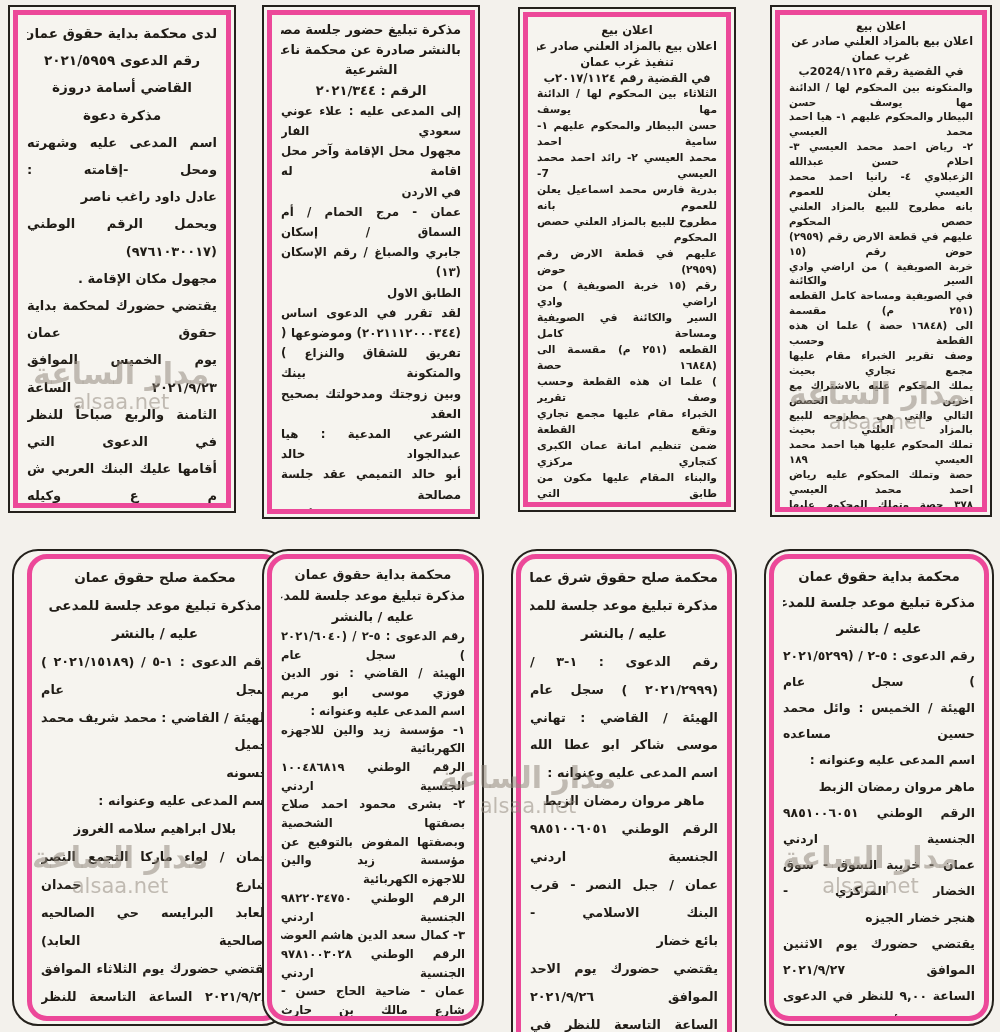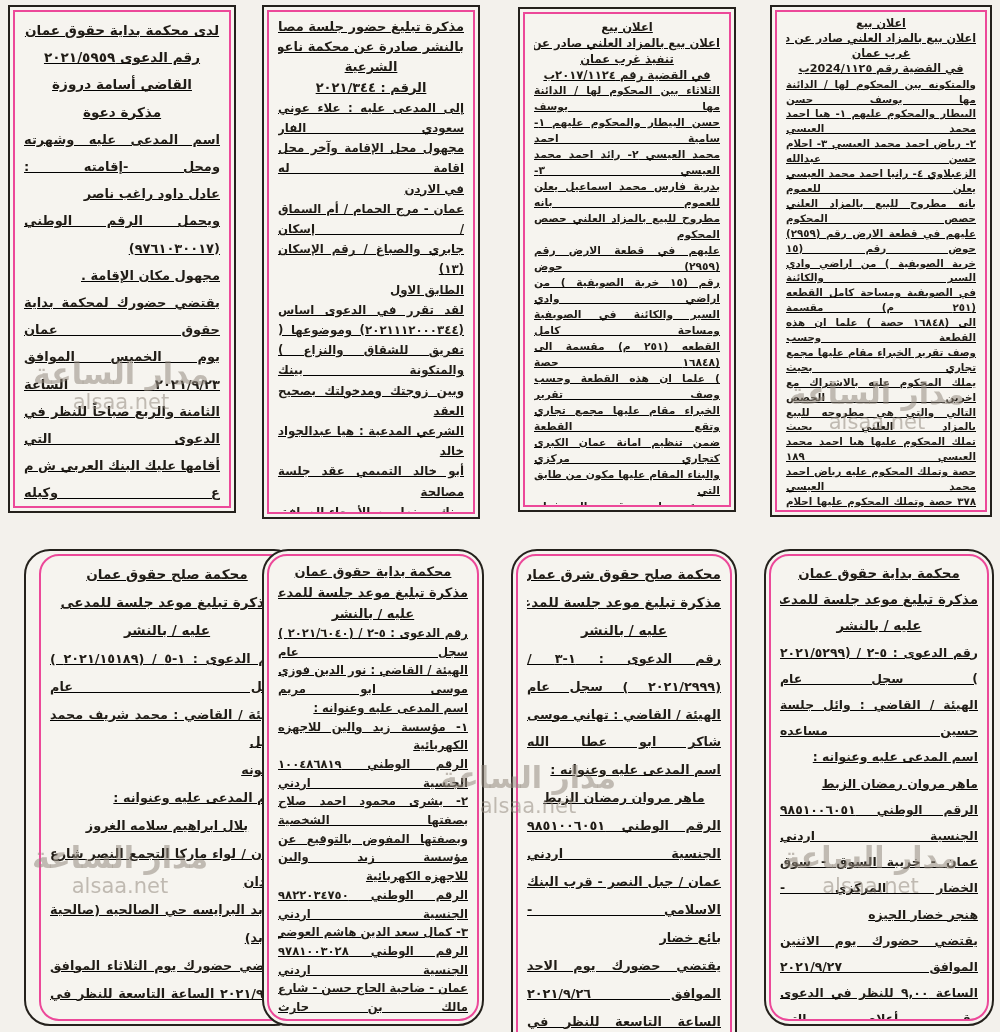--- a/index.html
+++ b/index.html
@@ -7,22 +7,22 @@
     width:1000px;height:1032px;position:relative;overflow:hidden;
     background:#f3f1ec;
     font-family:"DejaVu Sans",sans-serif;
   }
   .page{position:absolute;inset:0;}
   .notice{
     position:absolute;background:#f6f4ef;
     border:2px solid #24211c;padding:3px;box-sizing:border-box;
   }
   .notice-inner{
-    border:2px solid #ec4899;height:100%;box-sizing:border-box;
-    direction:rtl;padding:5px 9px 4px 9px;overflow:hidden;text-decoration:underline;
+    border:5px solid #ec4899;height:100%;box-sizing:border-box;
+    direction:rtl;padding:5px 9px 4px 9px;overflow:hidden;
   }
   .rounded{border-radius:26px;}
   .rounded .notice-inner{border-radius:20px;}
   .line{
     font-weight:700;color:#201c16;text-align:right;
     white-space:nowrap;overflow:hidden;
   }
   .line.j{text-align:justify;text-align-last:justify;white-space:normal;}
   .line.h{text-align:center;text-align-last:center;}
   .line.nm{text-align:center;text-align-last:center;}
@@ -41,21 +41,21 @@
   .n6 .line.h{font-size:13px;line-height:21px;}
   .n7 .line{font-size:12.8px;line-height:27.9px;}
   .n7 .line.h{font-size:13.6px;}
   .n8 .line{font-size:12.4px;line-height:26.2px;}
   .n8 .line.h{font-size:13.4px;}
   
   .n1{left:8px;top:5px;width:228px;height:508px;}
   .n2{left:262px;top:5px;width:218px;height:514px;}
   .n3{left:518px;top:7px;width:218px;height:505px;}
   .n4{left:770px;top:5px;width:222px;height:512px;}
-  .n5{left:24px;top:549px;width:276px;height:477px;padding-left:13px;}
+  .n5{left:12px;top:549px;width:276px;height:477px;padding-left:13px;}
   .n6{left:262px;top:549px;width:222px;height:477px;}
   .n7{left:511px;top:549px;width:226px;height:579px;}
   .n8{left:764px;top:549px;width:230px;height:477px;}
   
   .wm{
     position:absolute;z-index:5;pointer-events:none;direction:rtl;
     text-align:center;color:rgba(148,139,128,0.55);font-weight:700;
   }
   .wm .wm-title{font-size:30px;line-height:32px;}
   .wm .wm-site{font-size:21px;line-height:24px;font-weight:400;direction:ltr;}
@@ -111,21 +111,21 @@
   </div>
 
   <div class="notice n3">
     <div class="notice-inner">
         <div class="line h">اعلان بيع</div>
         <div class="line h">اعلان بيع بالمزاد العلني صادر عن دائرة</div>
         <div class="line h">تنفيذ غرب عمان</div>
         <div class="line h">في القضية رقم ٢٠١٧/١١٢٤ب</div>
         <div class="line j">الثلاثاء بين المحكوم لها / الدائنة مها يوسف</div>
         <div class="line j">حسن البيطار والمحكوم عليهم ١- سامية احمد</div>
-        <div class="line j">محمد العيسي ٢- رائد احمد محمد العيسي ٣-</div>
+        <div class="line j">محمد العيسي ٢- رائد احمد محمد العيسي 7-</div>
         <div class="line j">بدرية فارس محمد اسماعيل يعلن للعموم بانه</div>
         <div class="line j">مطروح للبيع بالمزاد العلني حصص المحكوم</div>
         <div class="line j">عليهم في قطعة الارض رقم (٢٩٥٩) حوض</div>
         <div class="line j">رقم (١٥ خربة الصويفية ) من اراضي وادي</div>
         <div class="line j">السير والكائنة في الصويفية ومساحة كامل</div>
         <div class="line j">القطعه (٢٥١ م) مقسمة الى (١٦٨٤٨ حصة</div>
         <div class="line j">) علما ان هذه القطعة وحسب وصف تقرير</div>
         <div class="line j">الخبراء مقام عليها مجمع تجاري وتقع القطعة</div>
         <div class="line j">ضمن تنظيم امانة عمان الكبرى كتجاري مركزي</div>
         <div class="line j">والبناء المقام عليها مكون من طابق التي</div>
@@ -211,21 +211,21 @@
         <div class="line j">الساعة التاسعة للنظر في الدعوى رقم أعلاه</div>
       </div>
   </div>
 
   <div class="notice rounded n8">
     <div class="notice-inner">
         <div class="line h">محكمة بداية حقوق عمان</div>
         <div class="line h">مذكرة تبليغ موعد جلسة للمدعى</div>
         <div class="line h">عليه / بالنشر</div>
         <div class="line j">رقم الدعوى : ٥-٢ / (٢٠٢١/٥٢٩٩ ) سجل عام</div>
-        <div class="line j">الهيئة / القاضي : وائل جلسة حسين مساعده</div>
+        <div class="line j">الهيئة / الخميس : وائل محمد حسين مساعده</div>
         <div class="line r">اسم المدعى عليه وعنوانه :</div>
         <div class="line r">ماهر مروان رمضان الزبط</div>
         <div class="line j">الرقم الوطني ٩٨٥١٠٠٦٠٥١ الجنسية اردني</div>
         <div class="line j">عمان - خريبة السوق - سوق الخضار المركزي -</div>
         <div class="line r">هنجر خضار الجيزه</div>
         <div class="line j">يقتضي حضورك يوم الاثنين الموافق ٢٠٢١/٩/٢٧</div>
         <div class="line j">الساعة ٩,٠٠ للنظر في الدعوى رقم أعلاه والتي</div>
       </div>
   </div>
 

